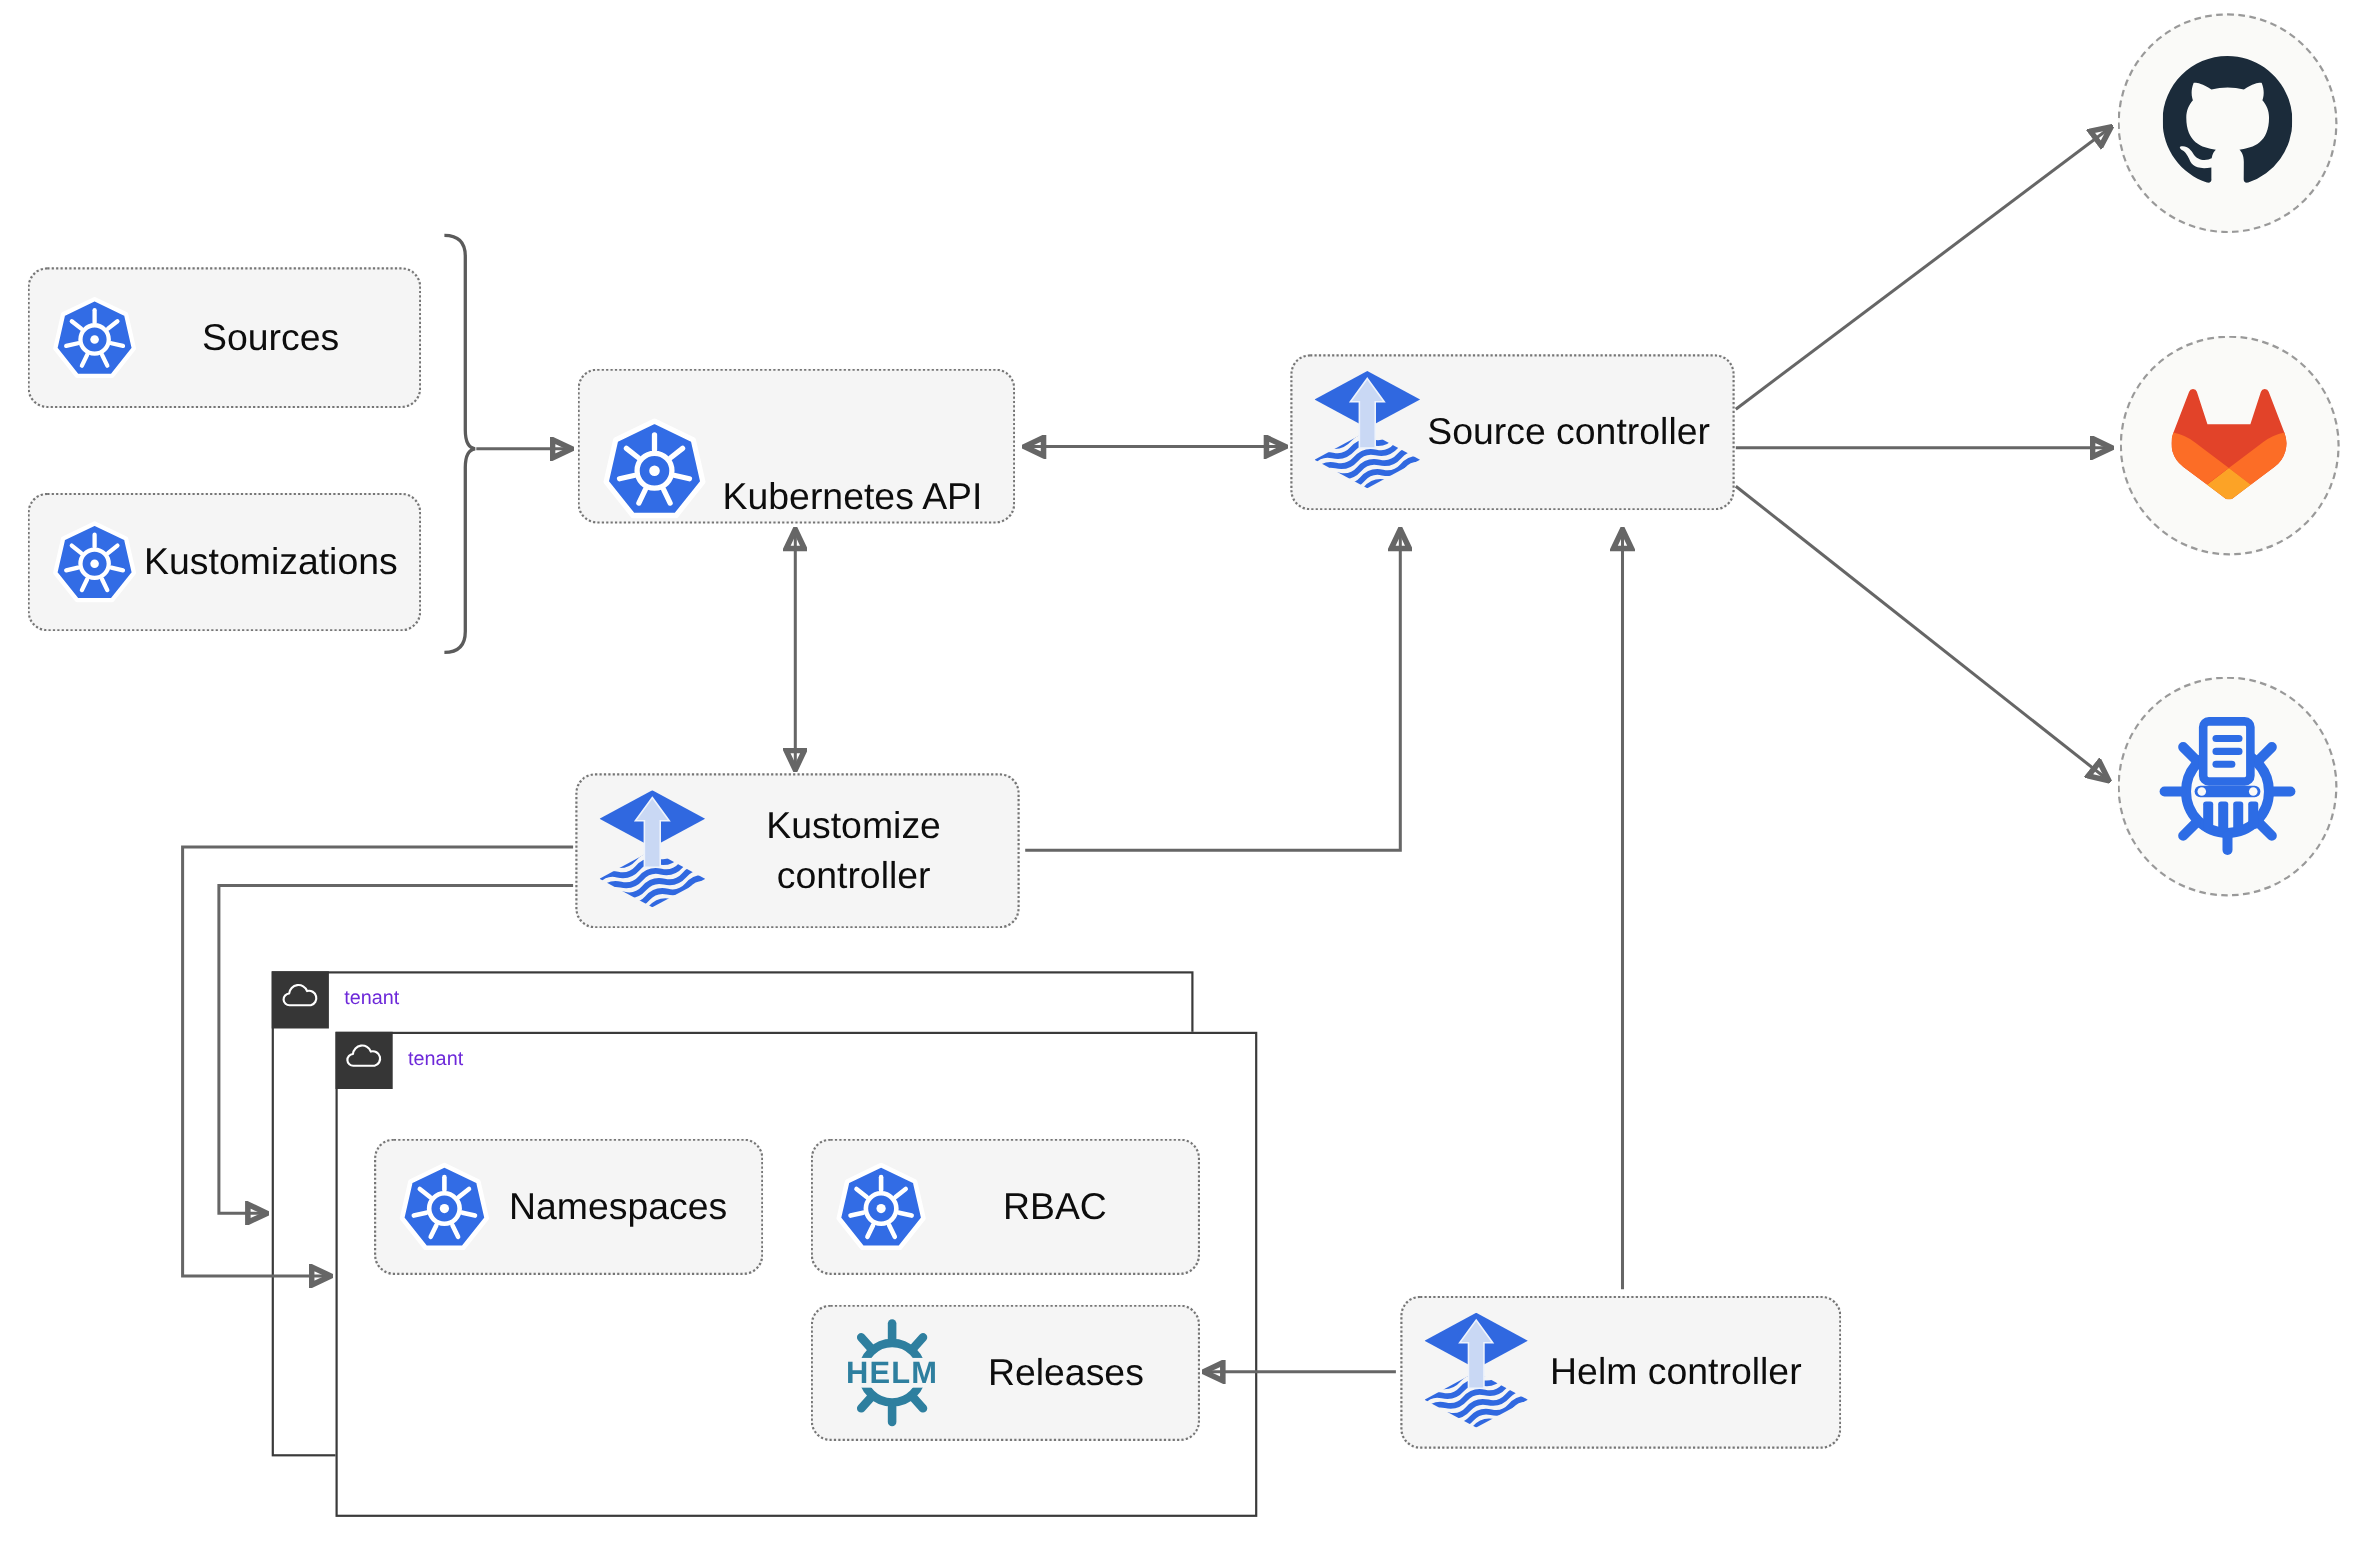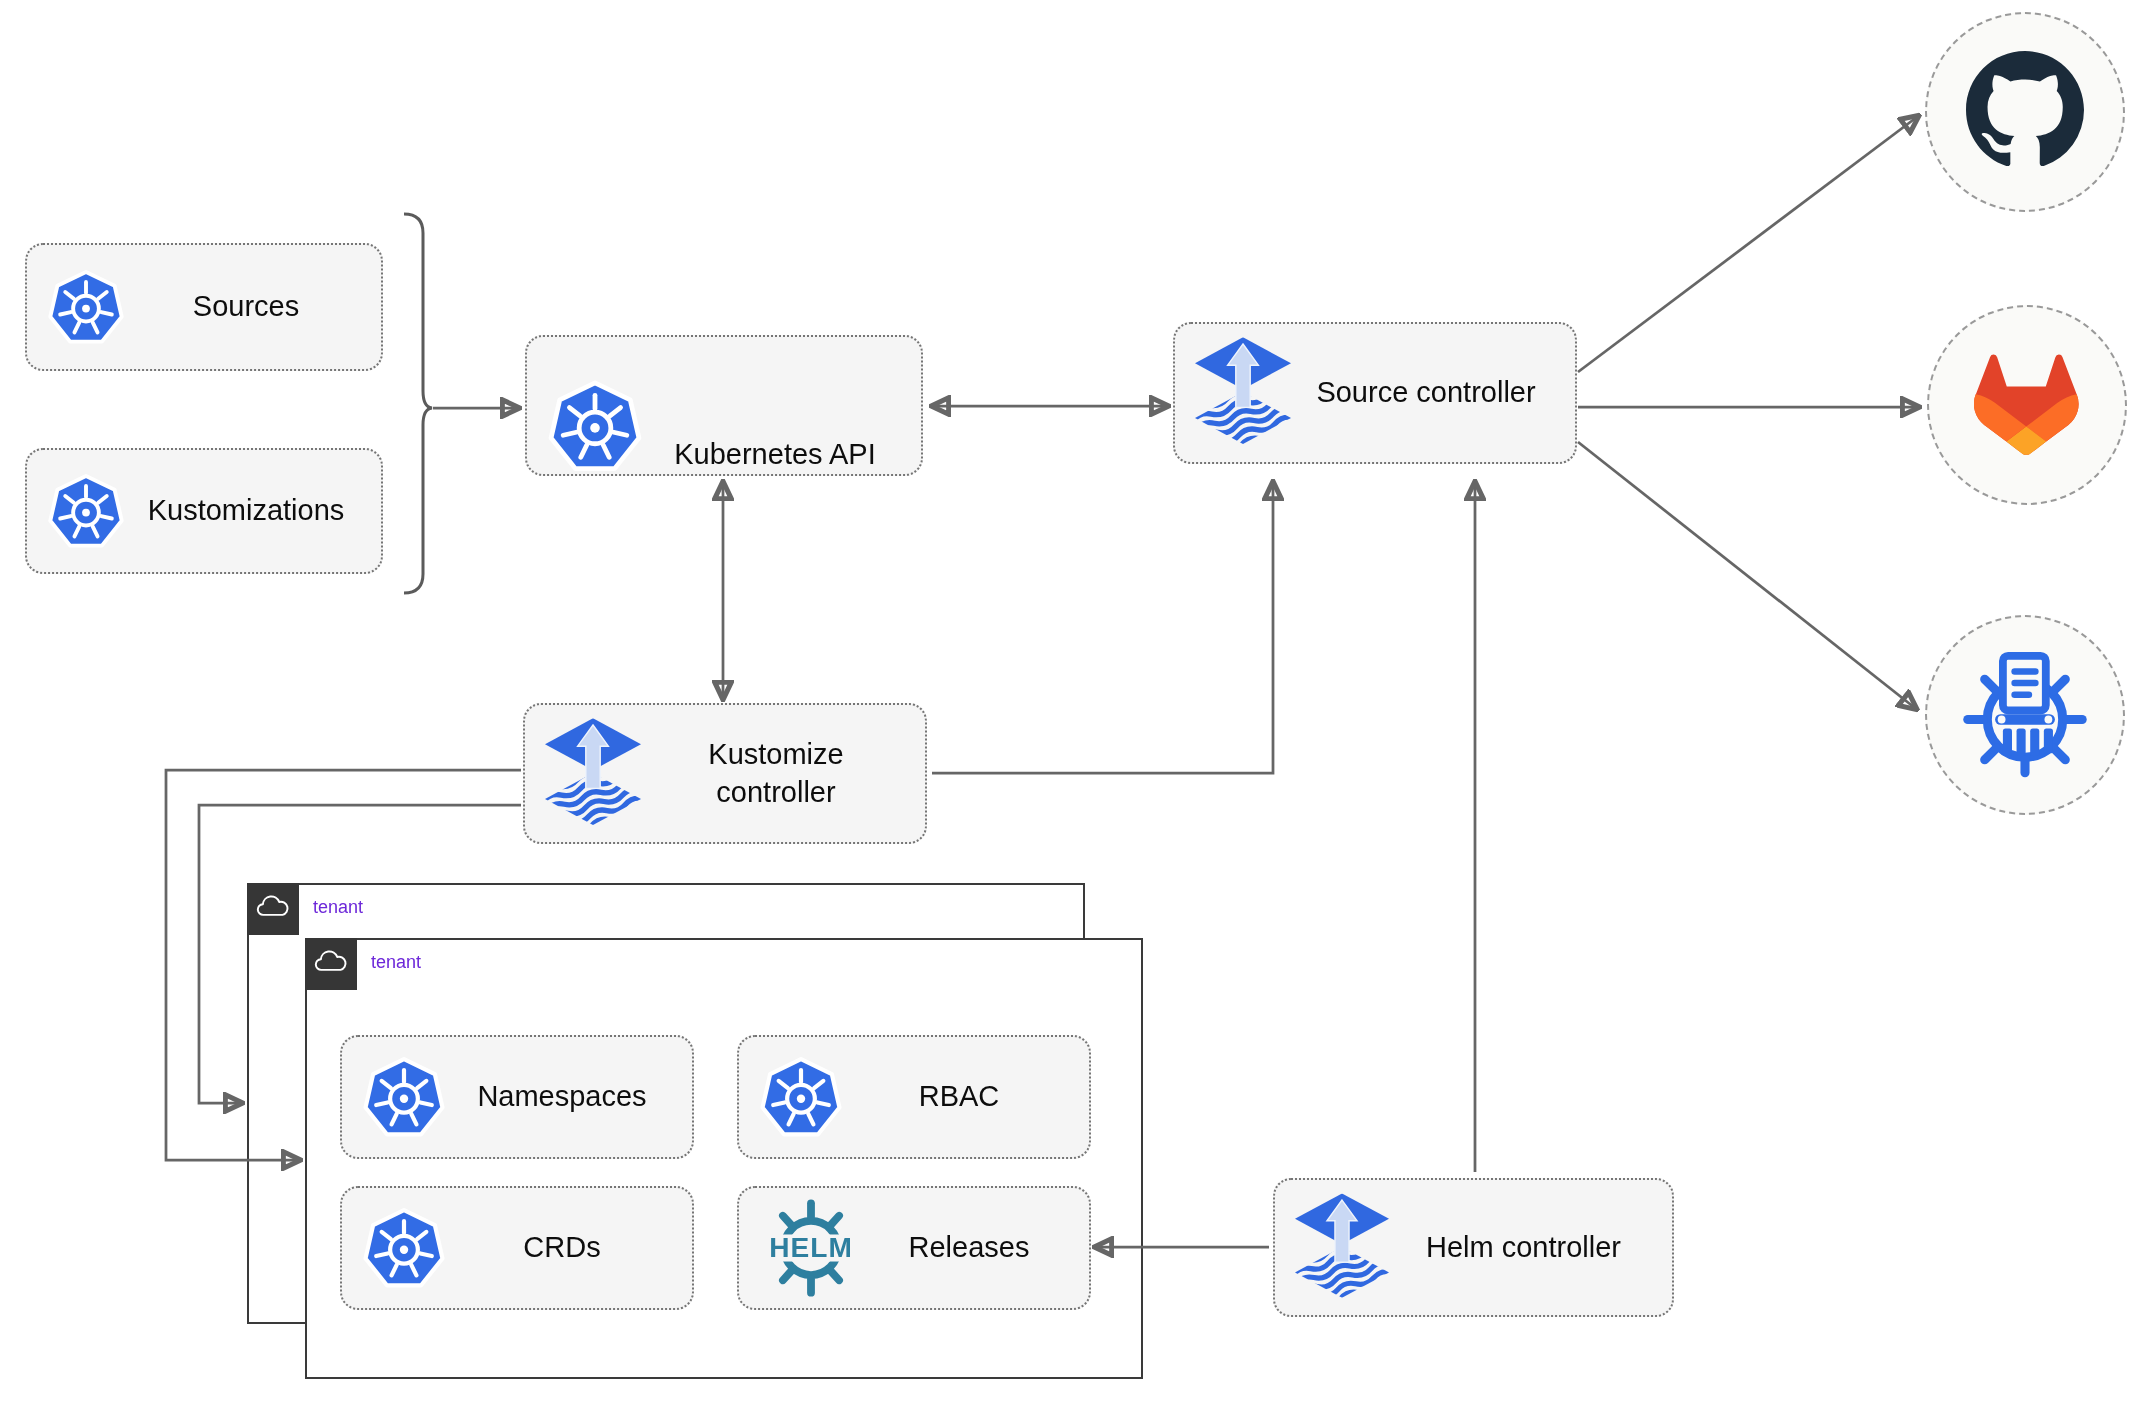--- a/index.html
+++ b/index.html
@@ -8,21 +8,21 @@
     font-family:"Liberation Sans",sans-serif;overflow:hidden;
   }
   
   .node{
     position:absolute;background:#f5f5f5;border:2.5px dotted #757575;
     border-radius:18px;display:flex;align-items:center;padding:0 20px;gap:6px;
     box-sizing:border-box;z-index:3;
   }
   .node .icon{display:flex;align-items:center;justify-content:center;flex:0 0 auto;}
   .node .label{
-    flex:1;text-align:center;font-size:29px;color:#0d0d0d;line-height:1.3;
+    flex:1;text-align:center;font-size:34px;color:#0d0d0d;line-height:1.3;
   }
   
   .tenant{
     position:absolute;background:#ffffff;border:2.5px solid #3a3a3a;box-sizing:border-box;
   }
   .tenant .corner{
     position:absolute;left:-2.5px;top:-2.5px;width:52px;height:52px;background:#363636;
     display:flex;align-items:center;justify-content:center;
   }
   .tenant .tenant-label{
@@ -211,28 +211,20 @@
 
   <div class="node" style="left:737px;top:1035px;width:354px;height:124px;">
     <span class="icon">
       <svg width="84" height="84">
           <use href="#k8s"></use>
         </svg>
       </span>
     <span class="label">RBAC</span>
   </div>
 
-  <div class="node" style="left:340px;top:1186px;width:354px;height:124px;">
-    <span class="icon">
-      <svg width="84" height="84">
-          <use href="#k8s"></use>
-        </svg>
-      </span>
-    <span class="label">CRDs</span>
-  </div>
 
   <div class="node" style="left:737px;top:1186px;width:354px;height:124px;">
     <span class="icon">
       <svg width="104" height="104" viewBox="0 0 100 100">
         <g stroke="#2e7f9f" stroke-width="7.5" fill="none" stroke-linecap="round">
           <circle cx="50" cy="50" r="26"></circle>
           <line x1="50" y1="20" x2="50" y2="7"></line>
           <line x1="50" y1="80" x2="50" y2="93"></line>
           <line x1="68" y1="29" x2="77" y2="19"></line>
           <line x1="32" y1="29" x2="23" y2="19"></line>

